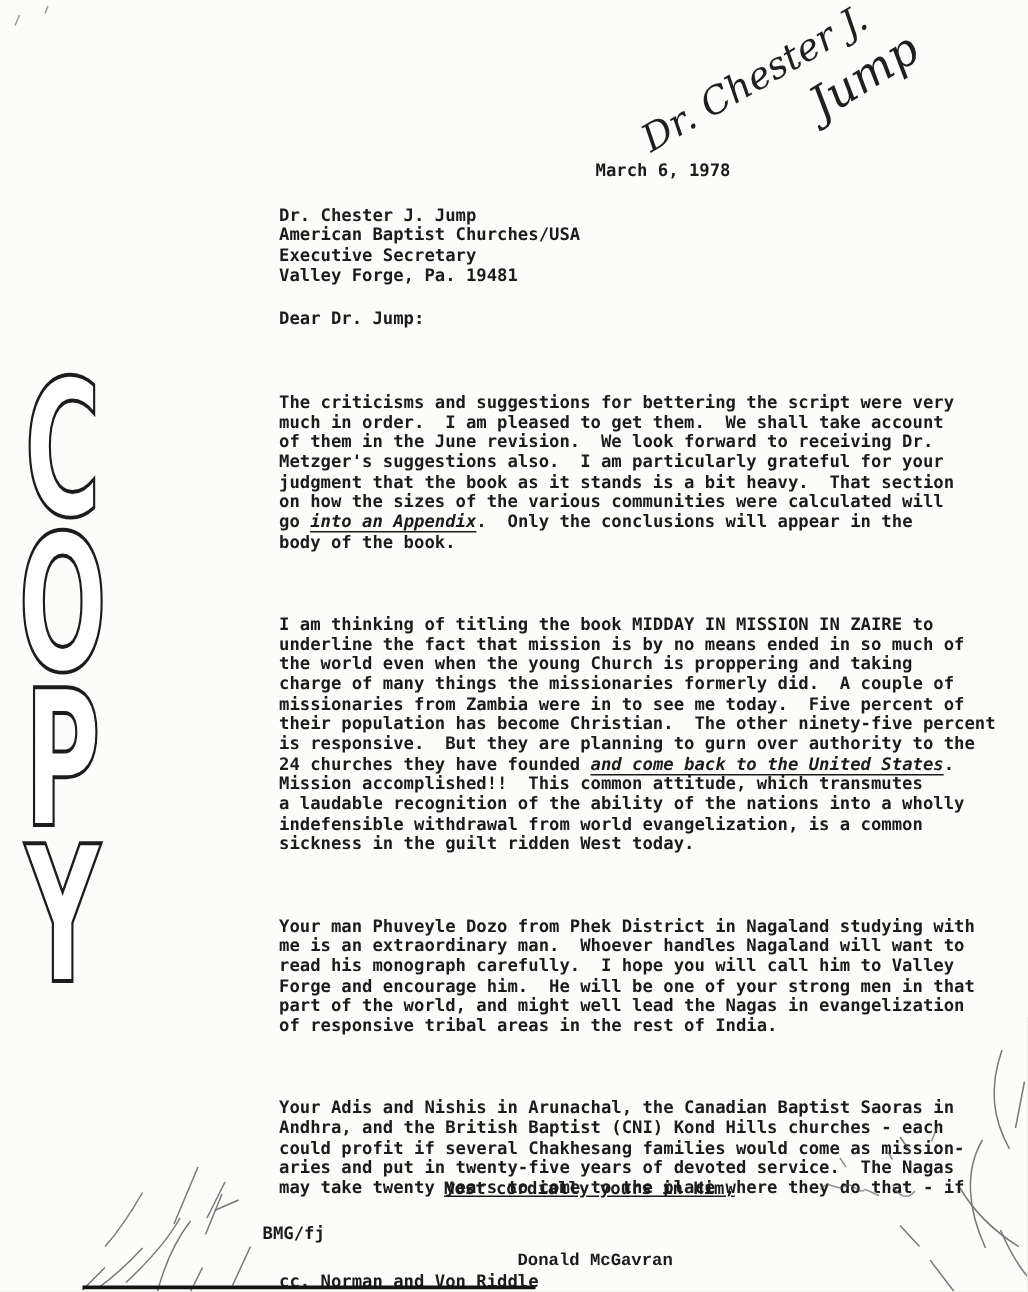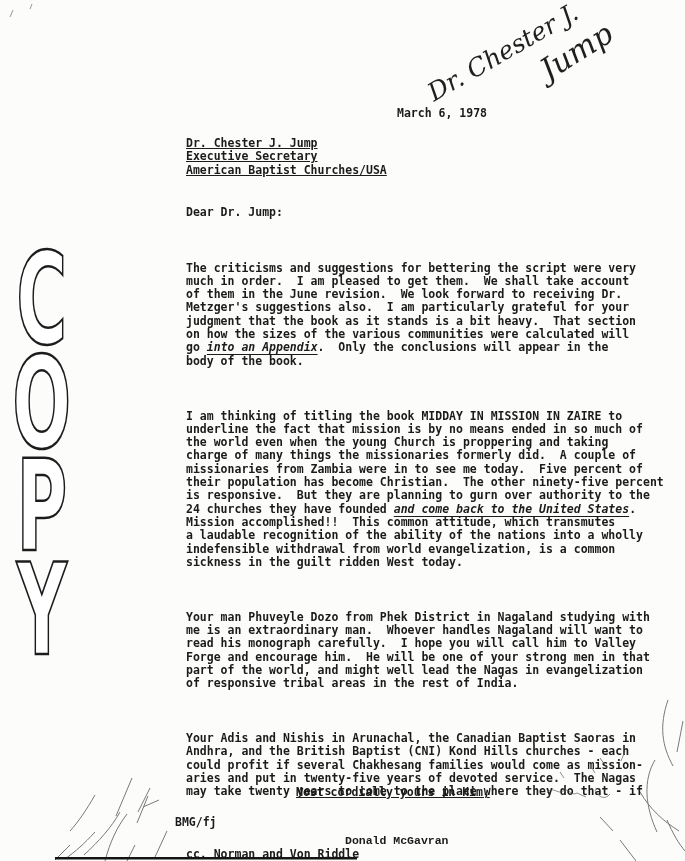--- a/index.html
+++ b/index.html
@@ -10,21 +10,21 @@
     background:#fcfcfb;
     overflow:hidden;
     font-family:"DejaVu Sans Mono", monospace;
     font-weight:700;
     color:#1b1b1b;
   }
   .typed{font-size:11.5px;line-height:13.3px;white-space:pre;letter-spacing:0;}
   .tline{white-space:pre;}
   .ul{text-decoration:underline;text-decoration-thickness:1.4px;text-underline-offset:2.5px;font-style:italic;}
   .date{position:absolute;left:353px;top:107px;margin-left:44px;}
-  .recipient{position:absolute;left:186px;top:137px;text-decoration:underline;}
+  .recipient{position:absolute;left:186px;top:137px;}
   .salutation{position:absolute;left:186px;top:206px;}
   .body-block{position:absolute;left:186px;top:235px;}
   .para{margin:0 0 15px 0;}
   .closing{position:absolute;left:296px;top:786px;text-decoration:underline;}
   .sig-initials{position:absolute;left:175px;top:816px;}
   .sig-name{position:absolute;left:345px;top:834px;font-family:Liberation Mono, monospace;}
   .ccline{position:absolute;left:186px;top:848px;}
   .copy-stamp{position:absolute;left:0;top:246px;}
   .copy-stamp text{
     font-family:"DejaVu Sans", sans-serif;
@@ -58,21 +58,21 @@
     <text transform="scale(0.55 1)" x="76" y="408" font-size="126">Y</text>
   </svg>
 
   <div class="handnote">
     <span class="hn1">Dr. Chester J.</span>
     <span class="hn2">Jump</span>
   </div>
 
   <div class="typed date">March 6, 1978</div>
 
-  <div class="typed recipient"><div class="tline">Dr. Chester J. Jump</div><div class="tline">Executive Secretary</div><div class="tline">American Baptist Churches/USA</div></div>
+  <div class="typed recipient"><div class="tline">Dr. Chester J. Jump</div><div class="tline">American Baptist Churches/USA</div><div class="tline">Executive Secretary</div><div class="tline">Valley Forge, Pa. 19481</div></div>
 
   <div class="typed salutation">Dear Dr. Jump:</div>
 
   <div class="typed body-block">
     <div class="para"><div class="tline">The criticisms and suggestions for bettering the script were very</div><div class="tline">much in order.  I am pleased to get them.  We shall take account</div><div class="tline">of them in the June revision.  We look forward to receiving Dr.</div><div class="tline">Metzger's suggestions also.  I am particularly grateful for your</div><div class="tline">judgment that the book as it stands is a bit heavy.  That section</div><div class="tline">on how the sizes of the various communities were calculated will</div><div class="tline">go <span class="ul">into an Appendix</span>.  Only the conclusions will appear in the</div><div class="tline">body of the book.</div></div>
     <div class="para"><div class="tline">I am thinking of titling the book MIDDAY IN MISSION IN ZAIRE to</div><div class="tline">underline the fact that mission is by no means ended in so much of</div><div class="tline">the world even when the young Church is proppering and taking</div><div class="tline">charge of many things the missionaries formerly did.  A couple of</div><div class="tline">missionaries from Zambia were in to see me today.  Five percent of</div><div class="tline">their population has become Christian.  The other ninety-five percent</div><div class="tline">is responsive.  But they are planning to gurn over authority to the</div><div class="tline">24 churches they have founded <span class="ul">and come back to the United States</span>.</div><div class="tline">Mission accomplished!!  This common attitude, which transmutes</div><div class="tline">a laudable recognition of the ability of the nations into a wholly</div><div class="tline">indefensible withdrawal from world evangelization, is a common</div><div class="tline">sickness in the guilt ridden West today.</div></div>
     <div class="para"><div class="tline">Your man Phuveyle Dozo from Phek District in Nagaland studying with</div><div class="tline">me is an extraordinary man.  Whoever handles Nagaland will want to</div><div class="tline">read his monograph carefully.  I hope you will call him to Valley</div><div class="tline">Forge and encourage him.  He will be one of your strong men in that</div><div class="tline">part of the world, and might well lead the Nagas in evangelization</div><div class="tline">of responsive tribal areas in the rest of India.</div></div>
     <div class="para"><div class="tline">Your Adis and Nishis in Arunachal, the Canadian Baptist Saoras in</div><div class="tline">Andhra, and the British Baptist (CNI) Kond Hills churches - each</div><div class="tline">could profit if several Chakhesang families would come as mission-</div><div class="tline">aries and put in twenty-five years of devoted service.  The Nagas</div><div class="tline">may take twenty years to come to the place where they do that - if</div></div>
   </div>
 

